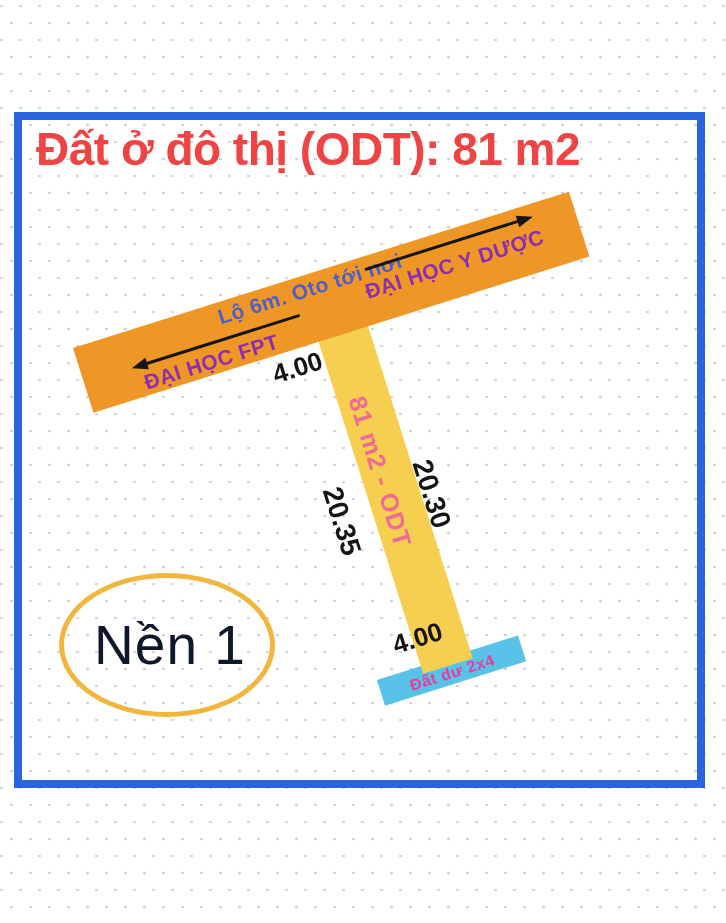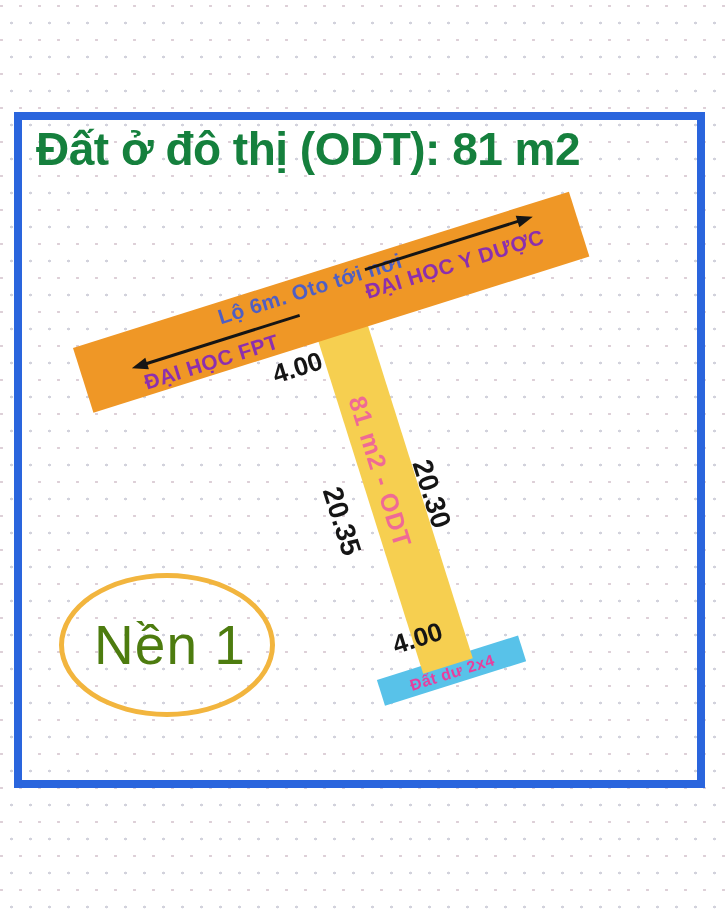--- a/index.html
+++ b/index.html
@@ -12,21 +12,21 @@
       radial-gradient(circle,#ddcfd7 1.1px,rgba(255,255,255,0) 1.4px);
     background-size:19px 34px,19px 34px;
     background-position:2px 6px,11px 23px;
   }
   .frame{
     position:absolute;left:14px;top:112px;width:691px;height:676px;
     box-sizing:border-box;border:8px solid #2a65dd;background:transparent;
   }
   .title{
     position:absolute;left:36px;top:122px;width:660px;
-    font-size:46px;font-weight:bold;color:#15803d;letter-spacing:-0.5px;
+    font-size:46px;font-weight:bold;color:#ef4444;letter-spacing:-0.5px;
     white-space:nowrap;z-index:5;
   }
   
   .tgroup{
     position:absolute;left:73px;top:348px;width:520px;height:68px;
     transform:rotate(-17.5deg);transform-origin:0 0;
   }
   .road{
     position:absolute;left:0;top:0;width:520px;height:68px;
     background:#ef9726;z-index:2;
@@ -71,21 +71,21 @@
   }
   .extra-label{
     display:block;padding-top:7px;font-size:16px;font-weight:bold;
     color:#e73f9e;letter-spacing:0.5px;
   }
   .badge{
     position:absolute;left:59px;top:573px;width:216px;height:144px;
     box-sizing:border-box;border:5px solid #f2b53e;border-radius:50%;
     display:flex;align-items:center;justify-content:center;z-index:4;
   }
-  .badge-label{font-size:55px;color:#4d7c0f;letter-spacing:1px;margin-left:6px;}
+  .badge-label{font-size:55px;color:#0f172a;letter-spacing:1px;margin-left:6px;}
 </style>
 </head>
 <body>
 
 <div class="frame"></div>
 
 <div class="title">Đất ở đô thị (ODT): 81 m2</div>
 
 <div class="tgroup">
 

